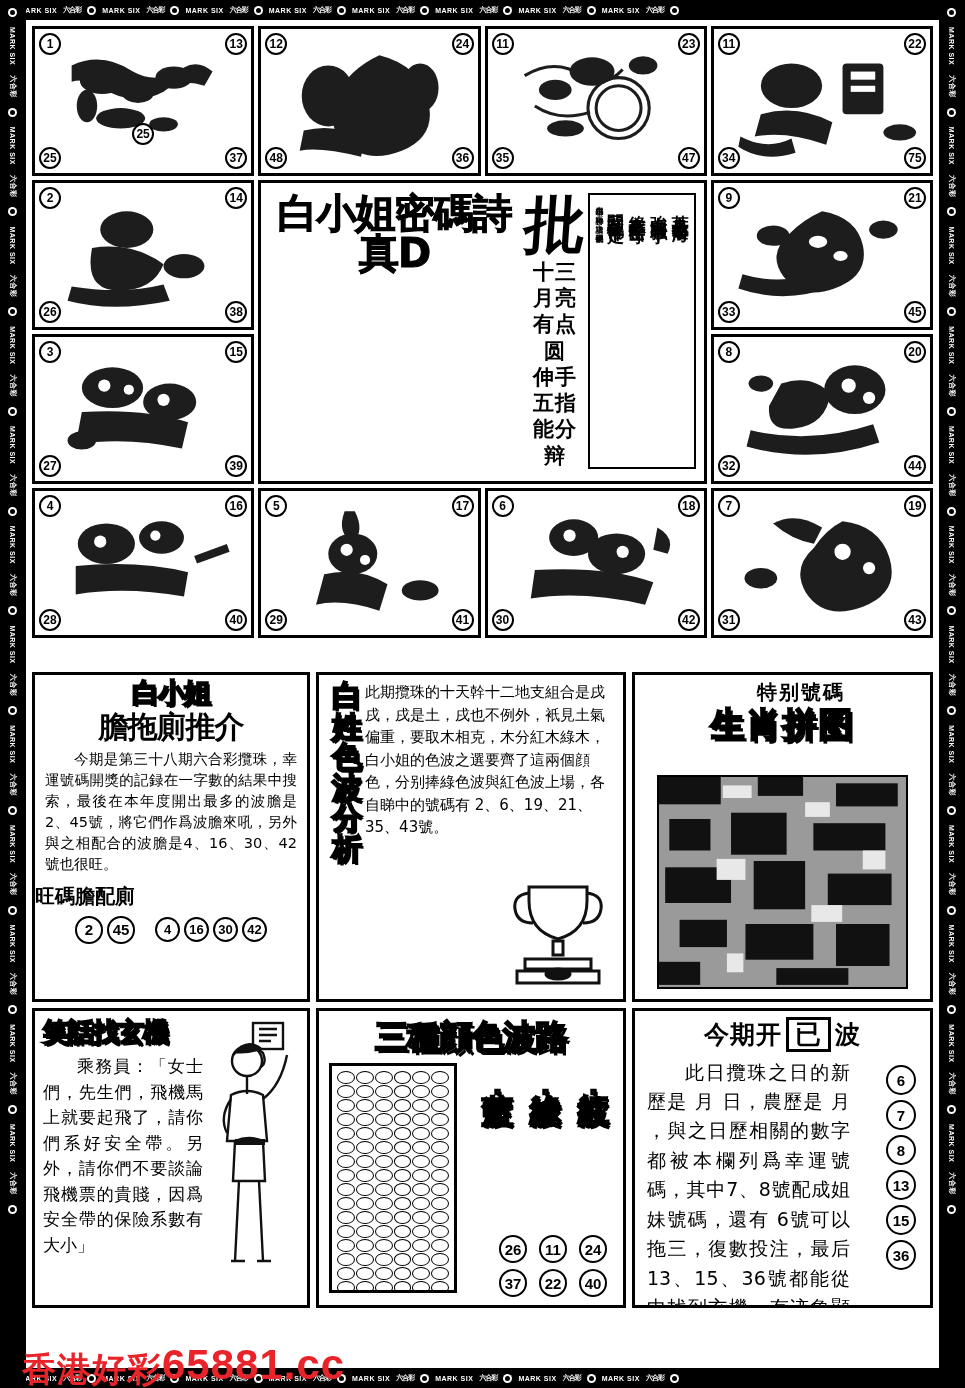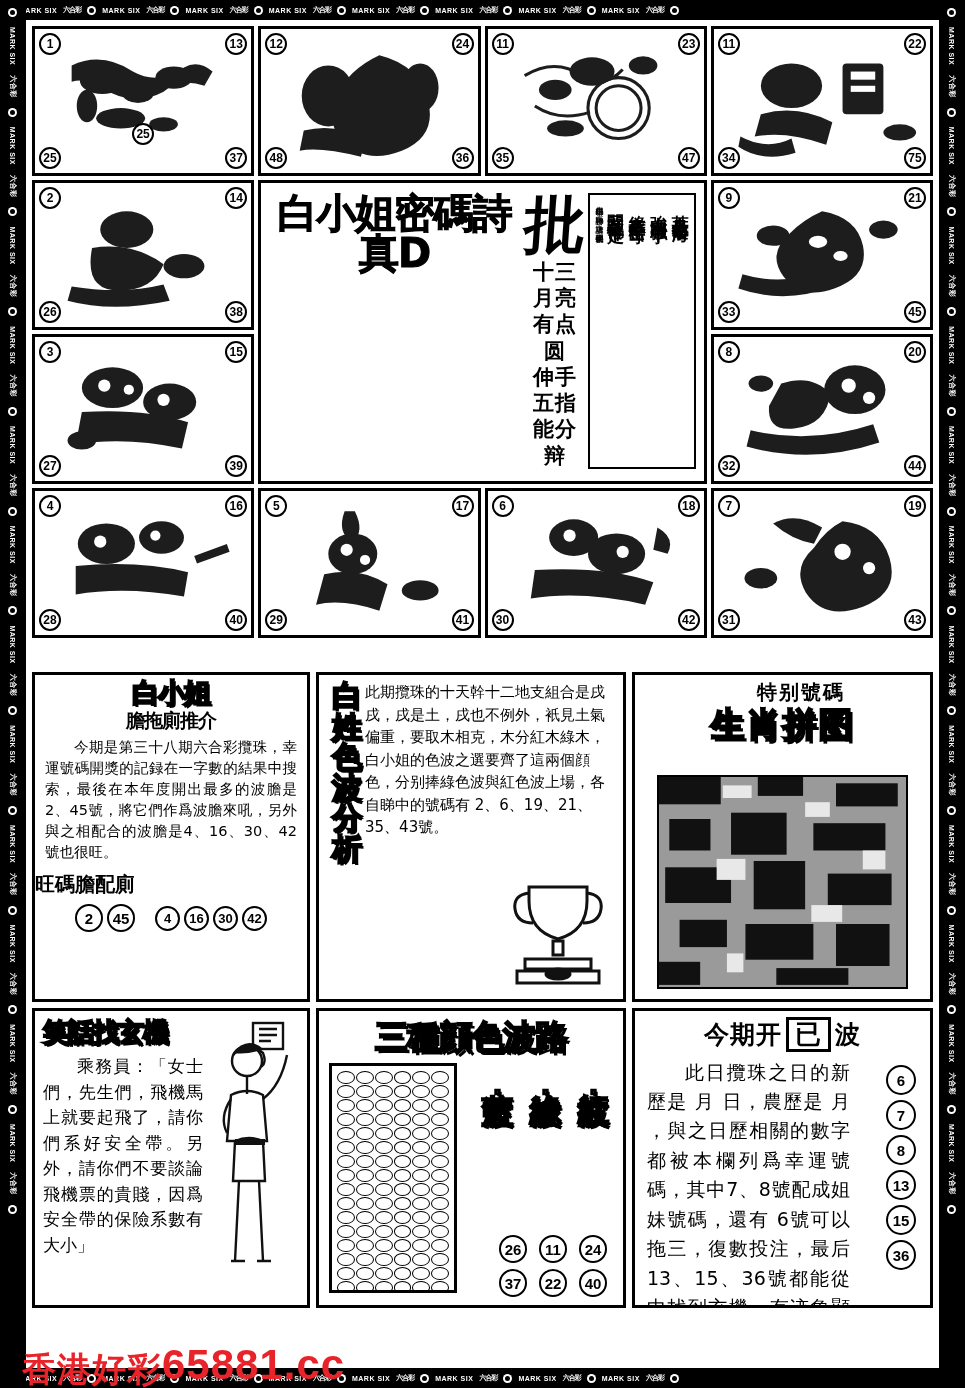--- a/index.html
+++ b/index.html
@@ -909,21 +909,21 @@
               </g>
           </svg>
         </div>
       </div>
     </div>
 
     <div class="row-mid">
 
       <div class="box">
         <div class="hdr-fancy hdr-outline">白小姐</div>
-        <div class="hdr-fancy" style="font-size:19px">膽拖廁推介</div>
+        <div class="hdr-fancy" style="font-size:30px">膽拖廁推介</div>
         <div class="body-cn indent">今期是第三十八期六合彩攬珠，幸運號碼開獎的記録在一字數的結果中搜索，最後在本年度開出最多的波膽是 2、45號，將它們作爲波膽來吼，另外與之相配合的波膽是4、16、30、42號也很旺。</div>
         <div class="label-row">
           <span>旺碼膽</span>
           <span>配廁</span>
         </div>
         <div class="ball-row">
           <span class="ball">2</span>
           <span class="ball">45</span>
           <span class="ball sm2 gap-l">4</span>
           <span class="ball sm2">16</span>

